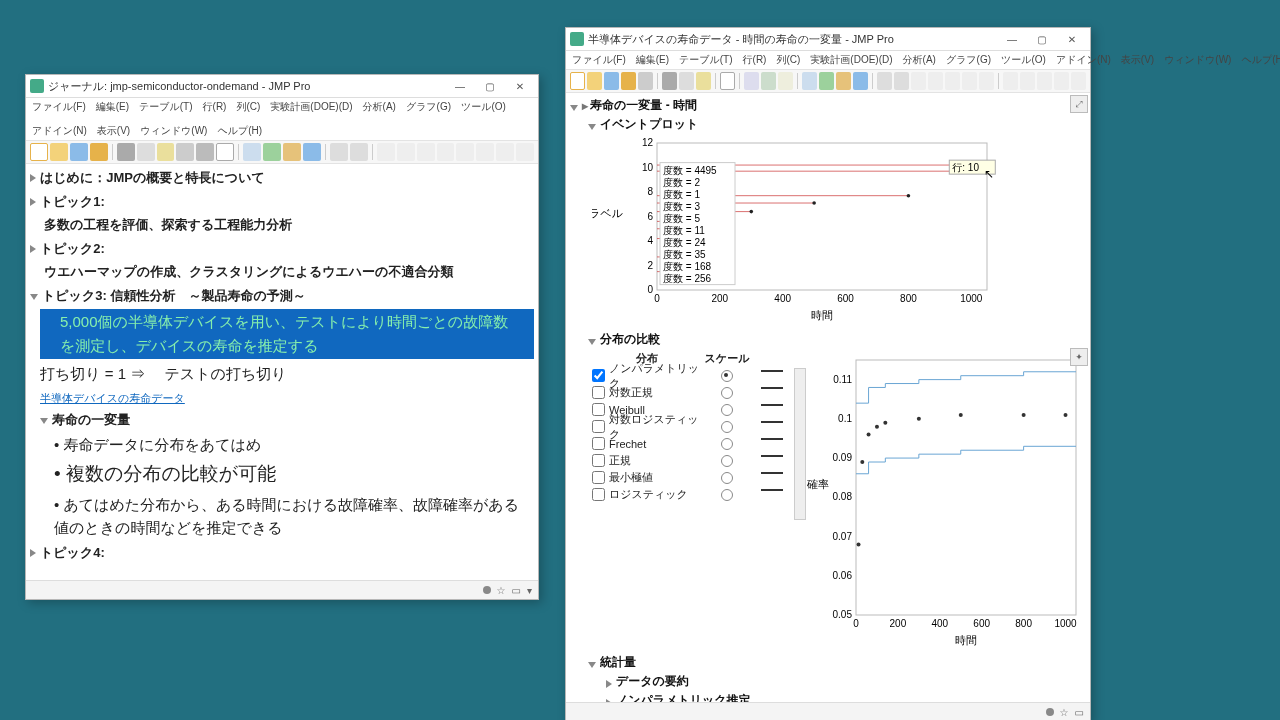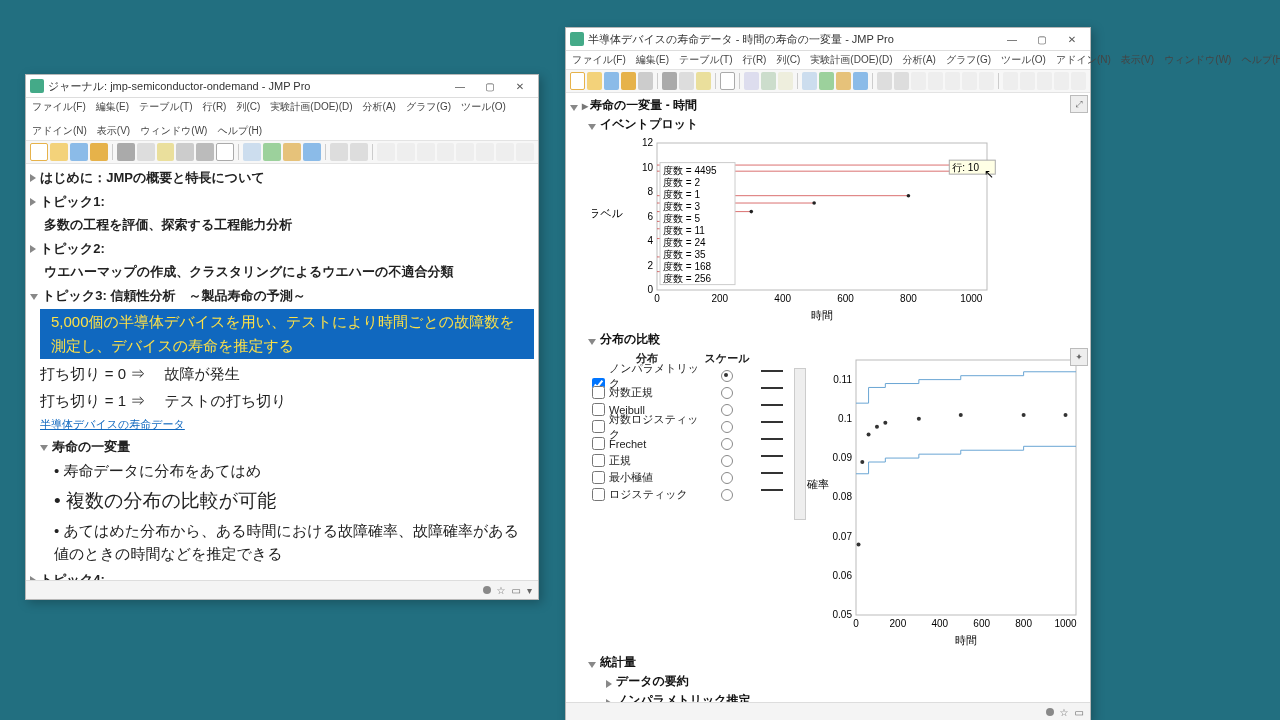--- a/index.html
+++ b/index.html
@@ -12,21 +12,21 @@
   .menubar span{white-space:nowrap}
   .toolbar{height:22px;display:flex;align-items:center;gap:2px;padding:0 4px;border-bottom:1px solid #e3e3e3;background:#f7f7f7}
   .tb{width:16px;height:16px;border:1px solid transparent;border-radius:2px}
   .sep{width:1px;height:16px;background:#ccc;margin:0 2px}
   .body{flex:1;overflow:auto;padding:2px 4px}
   
   .jrow{display:flex;align-items:flex-start;padding:2px 0;font-size:13px;line-height:1.5}
   .tri{display:inline-block;width:0;height:0;border-top:4px solid transparent;border-bottom:4px solid transparent;border-left:6px solid #888;margin:6px 4px 0 0}
   .tri.down{border-left:4px solid transparent;border-right:4px solid transparent;border-top:6px solid #888;border-bottom:none;width:0;height:0;margin-top:8px}
   .b{font-weight:bold}
-  .hl{background:#1068bf;color:#fde047;padding:1px 11px}
+  .hl{background:#1068bf;color:#86efac;padding:1px 20px}
   .link{color:#1068bf;text-decoration:underline;font-size:11px}
   .statusbar{height:18px;border-top:1px solid #ddd;background:#f4f4f4;display:flex;align-items:center;justify-content:flex-end;gap:6px;padding:0 6px;font-size:10px;color:#666}
   .statusbar .dot{width:8px;height:8px;border-radius:50%;background:#888}
   
   .sectionbar{display:flex;align-items:center;font-weight:bold;font-size:12px;margin:2px 0;color:#111}
   .sectionbar .tri{margin-top:4px}
   .nest{margin-left:18px}
   svg{display:block}
   .distrow{display:flex;align-items:center;height:17px;font-size:11px}
   .distrow input[type=checkbox]{margin:0 4px 0 0}
@@ -116,23 +116,20 @@
     <div class="jrow" style="padding-left:14px">
         <span class="b">ウエハーマップの作成、クラスタリングによるウエハーの不適合分類</span>
       </div>
 
     <div class="jrow">
         <span class="tri down"></span>
         <span class="b">トピック3: 信頼性分析　～製品寿命の予測～</span>
       </div>
     <div class="jrow" style="padding-left:10px">
         <span class="hl" style="font-size:15px;line-height:1.6">5,000個の半導体デバイスを用い、テストにより時間ごとの故障数を測定し、デバイスの寿命を推定する</span>
-      </div>
-    <div class="jrow" style="padding-left:10px;font-size:15px">
-        <span>打ち切り = 0 ⇒　 故障が発生</span>
       </div>
     <div class="jrow" style="padding-left:10px;font-size:15px">
         <span>打ち切り = 1 ⇒　 テストの打ち切り</span>
       </div>
     <div class="jrow" style="padding-left:10px">
         <span class="link">半導体デバイスの寿命データ</span>
       </div>
     <div class="jrow" style="padding-left:10px">
         <span class="tri down"></span>
         <span class="b">寿命の一変量</span>
@@ -302,21 +299,21 @@
       <div style="display:flex;margin-left:4px">
 
         <div style="width:206px">
           <div class="distrow">
             <div class="hdrcell" style="width:110px">分布</div>
             <div class="hdrcell" style="width:50px">スケール</div>
             <div style="width:40px"></div>
           </div>
           <div id="distrows">
               <div class="distrow">
-                <div style="width:110px;display:flex;align-items:flex-end">
+                <div style="width:110px;display:flex;align-items:center">
                   <input type="checkbox" checked="" style="">
                   <span>ノンパラメトリック</span>
                 </div>
                 <div style="width:50px;display:flex;justify-content:center">
                   <div class="rad on"></div>
                 </div>
                 <div style="width:40px;display:flex;justify-content:center">
                   <div class="scaleicon"></div>
                 </div>
               </div>

